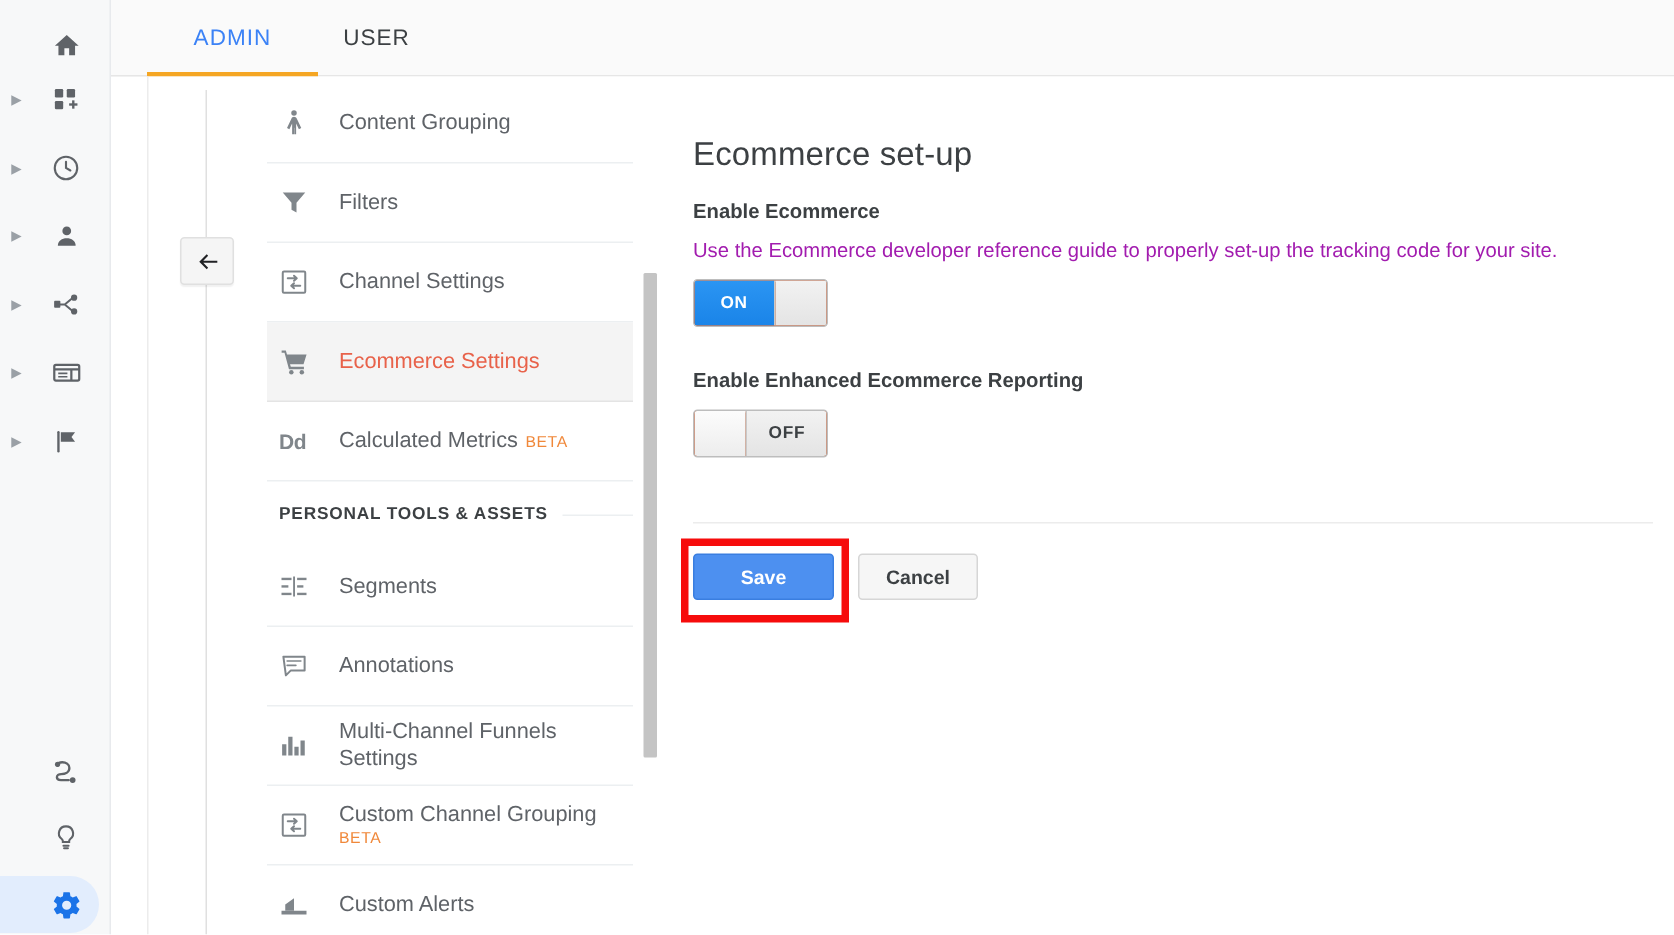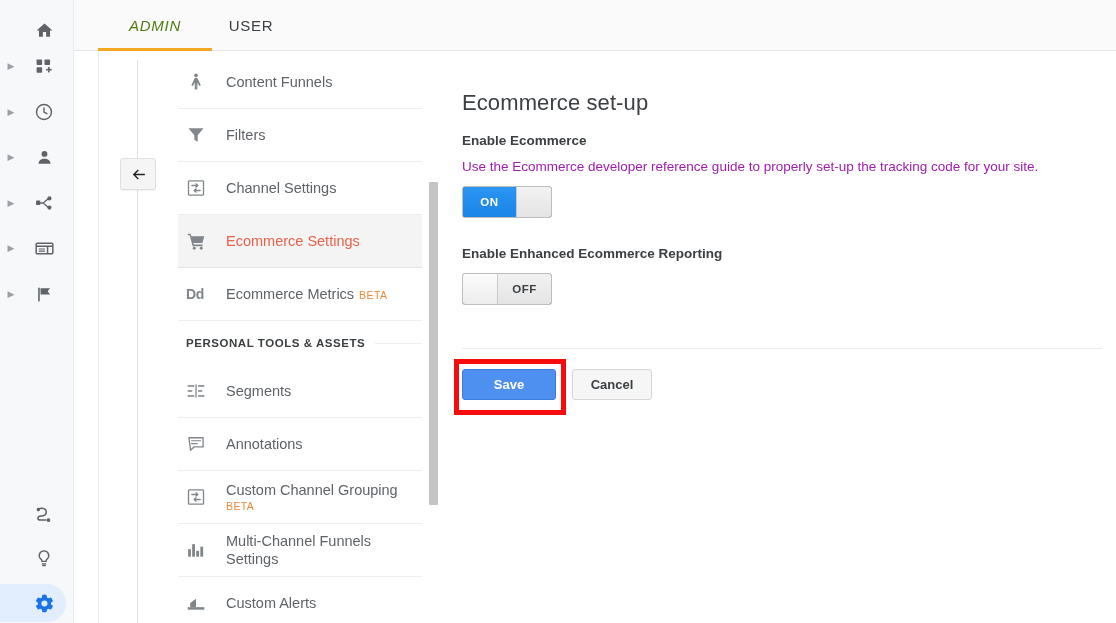--- a/index.html
+++ b/index.html
@@ -38,21 +38,21 @@
   
   .tabbar {
     position: absolute; left: 74px; top: 0; width: 1042px; height: 51px;
     background: #fafafa; border-bottom: 1px solid #e6e6e6;
   }
   .tab {
     position: absolute; top: 0; height: 51px;
     display: flex; align-items: center; justify-content: center;
     font-size: 15px; letter-spacing: .7px; font-weight: 500;
   }
-  .tab-admin { left: 24px; width: 114px; color: #4d7c0f; font-style: italic; }
+  .tab-admin { left: 24px; width: 114px; color: #3b82f6; }
   .tab-user  { left: 135px; width: 84px; color: #3c4043; }
   .tab-underline {
     position: absolute; left: 98px; top: 48px; width: 114px; height: 3px;
     background: #f5a623;
   }
 
   
   .shell {
     position: absolute; left: 98px; top: 51px; width: 1018px; height: 572px;
     background: #ffffff; border-left: 1px solid #ececec;
@@ -305,21 +305,21 @@
 
   <div class="menu">
 
     <div class="mrow">
       <div class="mico">
         <svg width="20" height="20" viewBox="0 0 24 24" fill="#80868b">
           <circle cx="12" cy="4" r="2.2"></circle>
           <path d="M12 7c-1 0-1.7.6-2.1 1.5L6.4 16l1.9.9 2.2-4.6V21h1.5v-5.2h.2V21h1.5v-8.7l2.2 4.6 1.9-.9-3.5-7.5C13.7 7.6 13 7 12 7z"></path>
         </svg>
       </div>
-      <div class="mlabel">Content Funnels</div>
+      <div class="mlabel">Content Grouping</div>
     </div>
 
     <div class="mrow">
       <div class="mico">
         <svg width="20" height="20" viewBox="0 0 24 24" fill="#80868b">
           <path d="M3 4h18l-7 8.2V20l-4-2.3v-5.5z"></path>
         </svg>
       </div>
       <div class="mlabel">Filters</div>
     </div>
@@ -343,21 +343,21 @@
         </svg>
       </div>
       <div class="mlabel">Ecommerce Settings</div>
     </div>
 
     <div class="mrow">
       <div class="mico">
         <span class="dd-glyph">Dd</span>
       </div>
       <div class="mlabel">
-        <span>Ecommerce Metrics</span><span class="mbeta">BETA</span>
+        <span>Calculated Metrics</span><span class="mbeta">BETA</span>
       </div>
     </div>
 
     <div class="section-head">
       <span class="sh-txt">PERSONAL TOOLS &amp; ASSETS</span>
       <span class="sh-line"></span>
     </div>
 
     <div class="mrow">
       <div class="mico">
@@ -379,45 +379,45 @@
         <svg width="20" height="20" viewBox="0 0 24 24" fill="none" stroke="#80868b" stroke-width="1.6">
           <path d="M3.5 4.5h17v11h-11l-4 4z" stroke-linejoin="round"></path>
           <path d="M6.5 8h11M6.5 11.5h7" stroke-width="1.3" stroke-linecap="round"></path>
         </svg>
       </div>
       <div class="mlabel">Annotations</div>
     </div>
 
     <div class="mrow">
       <div class="mico">
-        <svg width="20" height="20" viewBox="0 0 24 24" fill="none" stroke="#80868b" stroke-width="1.6">
-          <rect x="3" y="3.5" width="18" height="17" rx="1"></rect>
-          <path d="M7 9h7M12 7l2.2 2L12 11M17 15h-7M12 13l-2.2 2L12 17" stroke-linecap="round" stroke-linejoin="round"></path>
-        </svg>
-      </div>
-      <div class="mlabel" style="max-width:180px">
-        <span>Custom Channel Grouping</span>
-        <span class="mbeta block">BETA</span>
-      </div>
-    </div>
-
-    <div class="mrow">
-      <div class="mico">
         <svg width="20" height="20" viewBox="0 0 24 24" fill="#80868b">
           <rect x="2.5" y="11" width="3.4" height="9"></rect>
             <rect x="7.4" y="5" width="3.4" height="15"></rect>
           <rect x="12.3" y="13" width="3.4" height="7"></rect>
             <rect x="17.2" y="8" width="3.4" height="12"></rect>
         </svg>
       </div>
       <div class="mlabel" style="max-width:170px">Multi-Channel Funnels Settings</div>
     </div>
 
     <div class="mrow">
       <div class="mico">
+        <svg width="20" height="20" viewBox="0 0 24 24" fill="none" stroke="#80868b" stroke-width="1.6">
+          <rect x="3" y="3.5" width="18" height="17" rx="1"></rect>
+          <path d="M7 9h7M12 7l2.2 2L12 11M17 15h-7M12 13l-2.2 2L12 17" stroke-linecap="round" stroke-linejoin="round"></path>
+        </svg>
+      </div>
+      <div class="mlabel" style="max-width:180px">
+        <span>Custom Channel Grouping</span>
+        <span class="mbeta block">BETA</span>
+      </div>
+    </div>
+
+    <div class="mrow">
+      <div class="mico">
         <svg width="20" height="20" viewBox="0 0 24 24" fill="#80868b">
           <path d="M2 17h20v3H2z"></path>
             <path d="M5 12l7-5v10H5z"></path>
         </svg>
       </div>
       <div class="mlabel">Custom Alerts</div>
     </div>
   </div>
 
   <div class="menu-scrollbar"></div>

